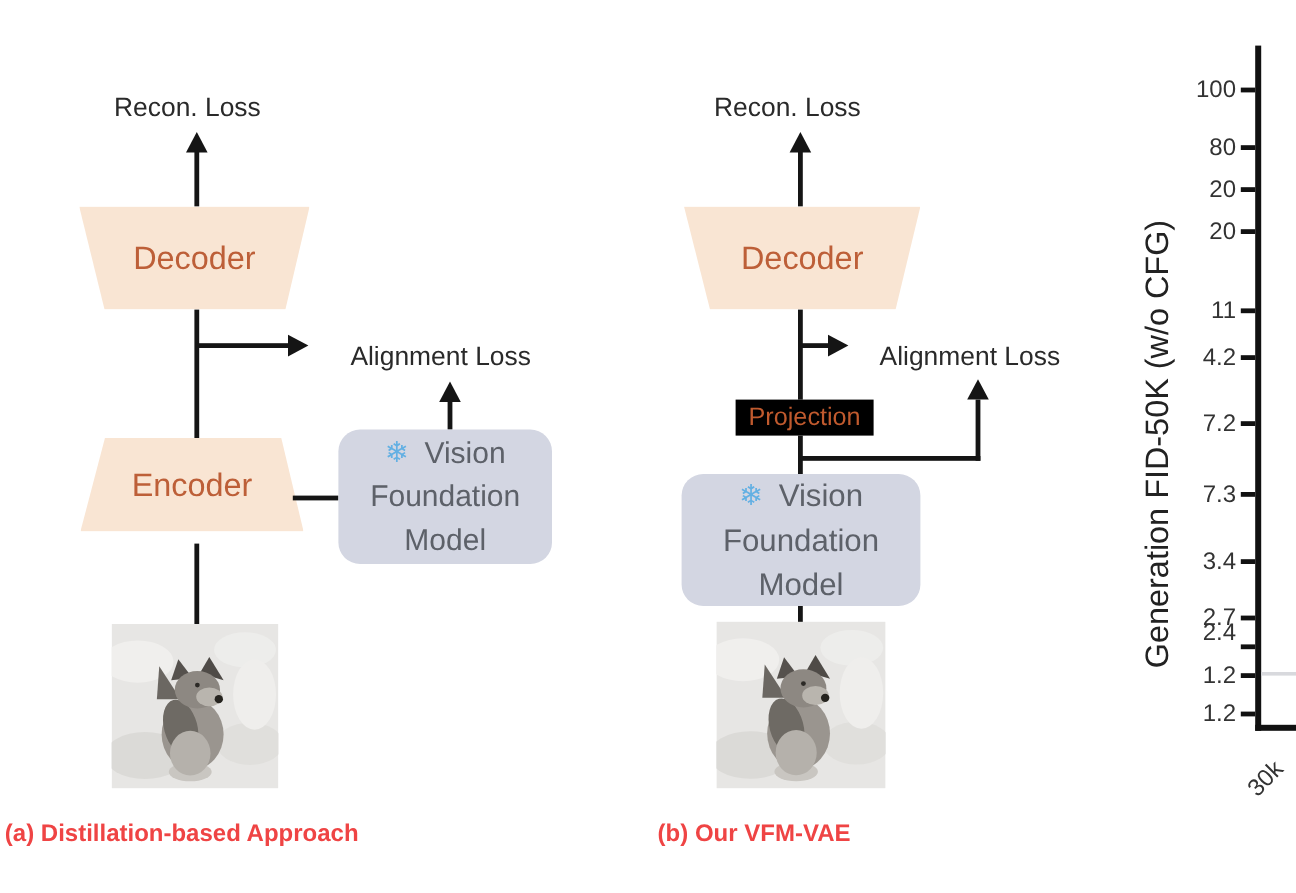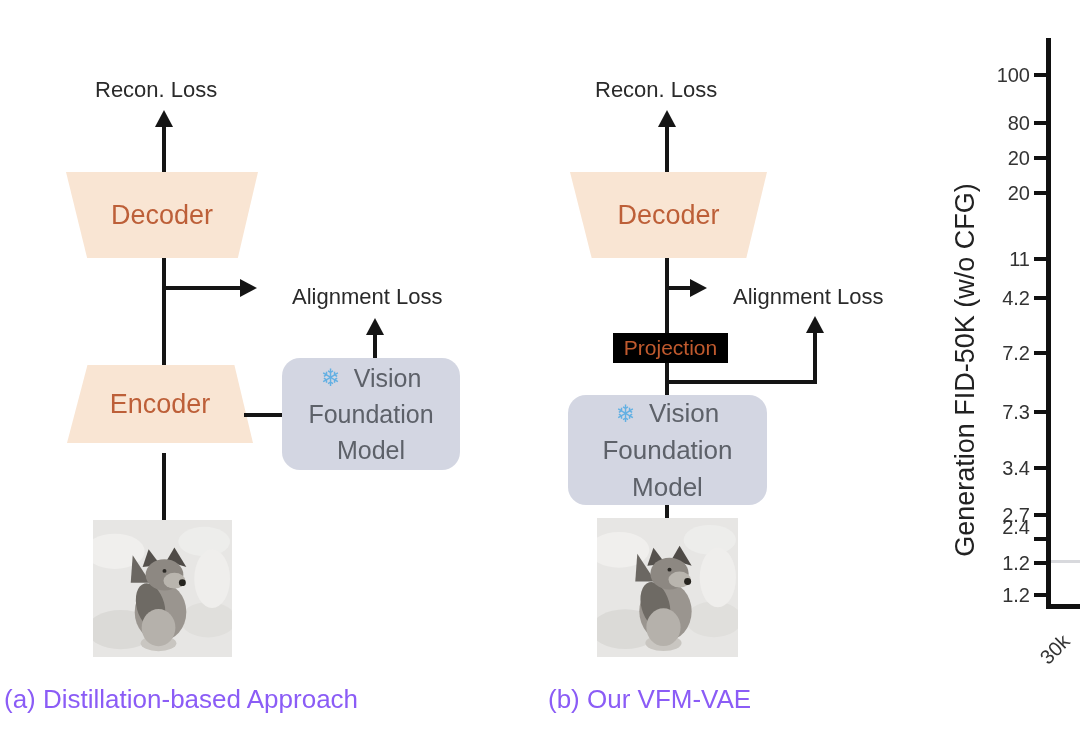--- a/index.html
+++ b/index.html
@@ -1,20 +1,20 @@
 <!DOCTYPE html>
 <html><head>
 <meta charset="utf-8">
 <style>
   html,body{margin:0;padding:0;background:#ffffff;}
   body{width:1080px;height:744px;position:relative;overflow:hidden;
        font-family:"Liberation Sans","DejaVu Sans",sans-serif;}
   
   .lbl{position:absolute;font-size:22px;color:#2a2a2a;white-space:nowrap;}
-  .cap{position:absolute;font-size:26px;font-weight:normal;color:#8b5cf6;white-space:nowrap;}
+  .cap{position:absolute;font-size:20px;font-weight:bold;color:#ef4444;white-space:nowrap;}
   
   .shaft-v{position:absolute;width:4px;background:#151515;}
   .shaft-h{position:absolute;height:4px;background:#151515;}
   .ah-up{position:absolute;width:0;height:0;
          border-left:9px solid transparent;border-right:9px solid transparent;
          border-bottom:17px solid #151515;}
   .ah-right{position:absolute;width:0;height:0;
          border-top:9px solid transparent;border-bottom:9px solid transparent;
          border-left:17px solid #151515;}
   

